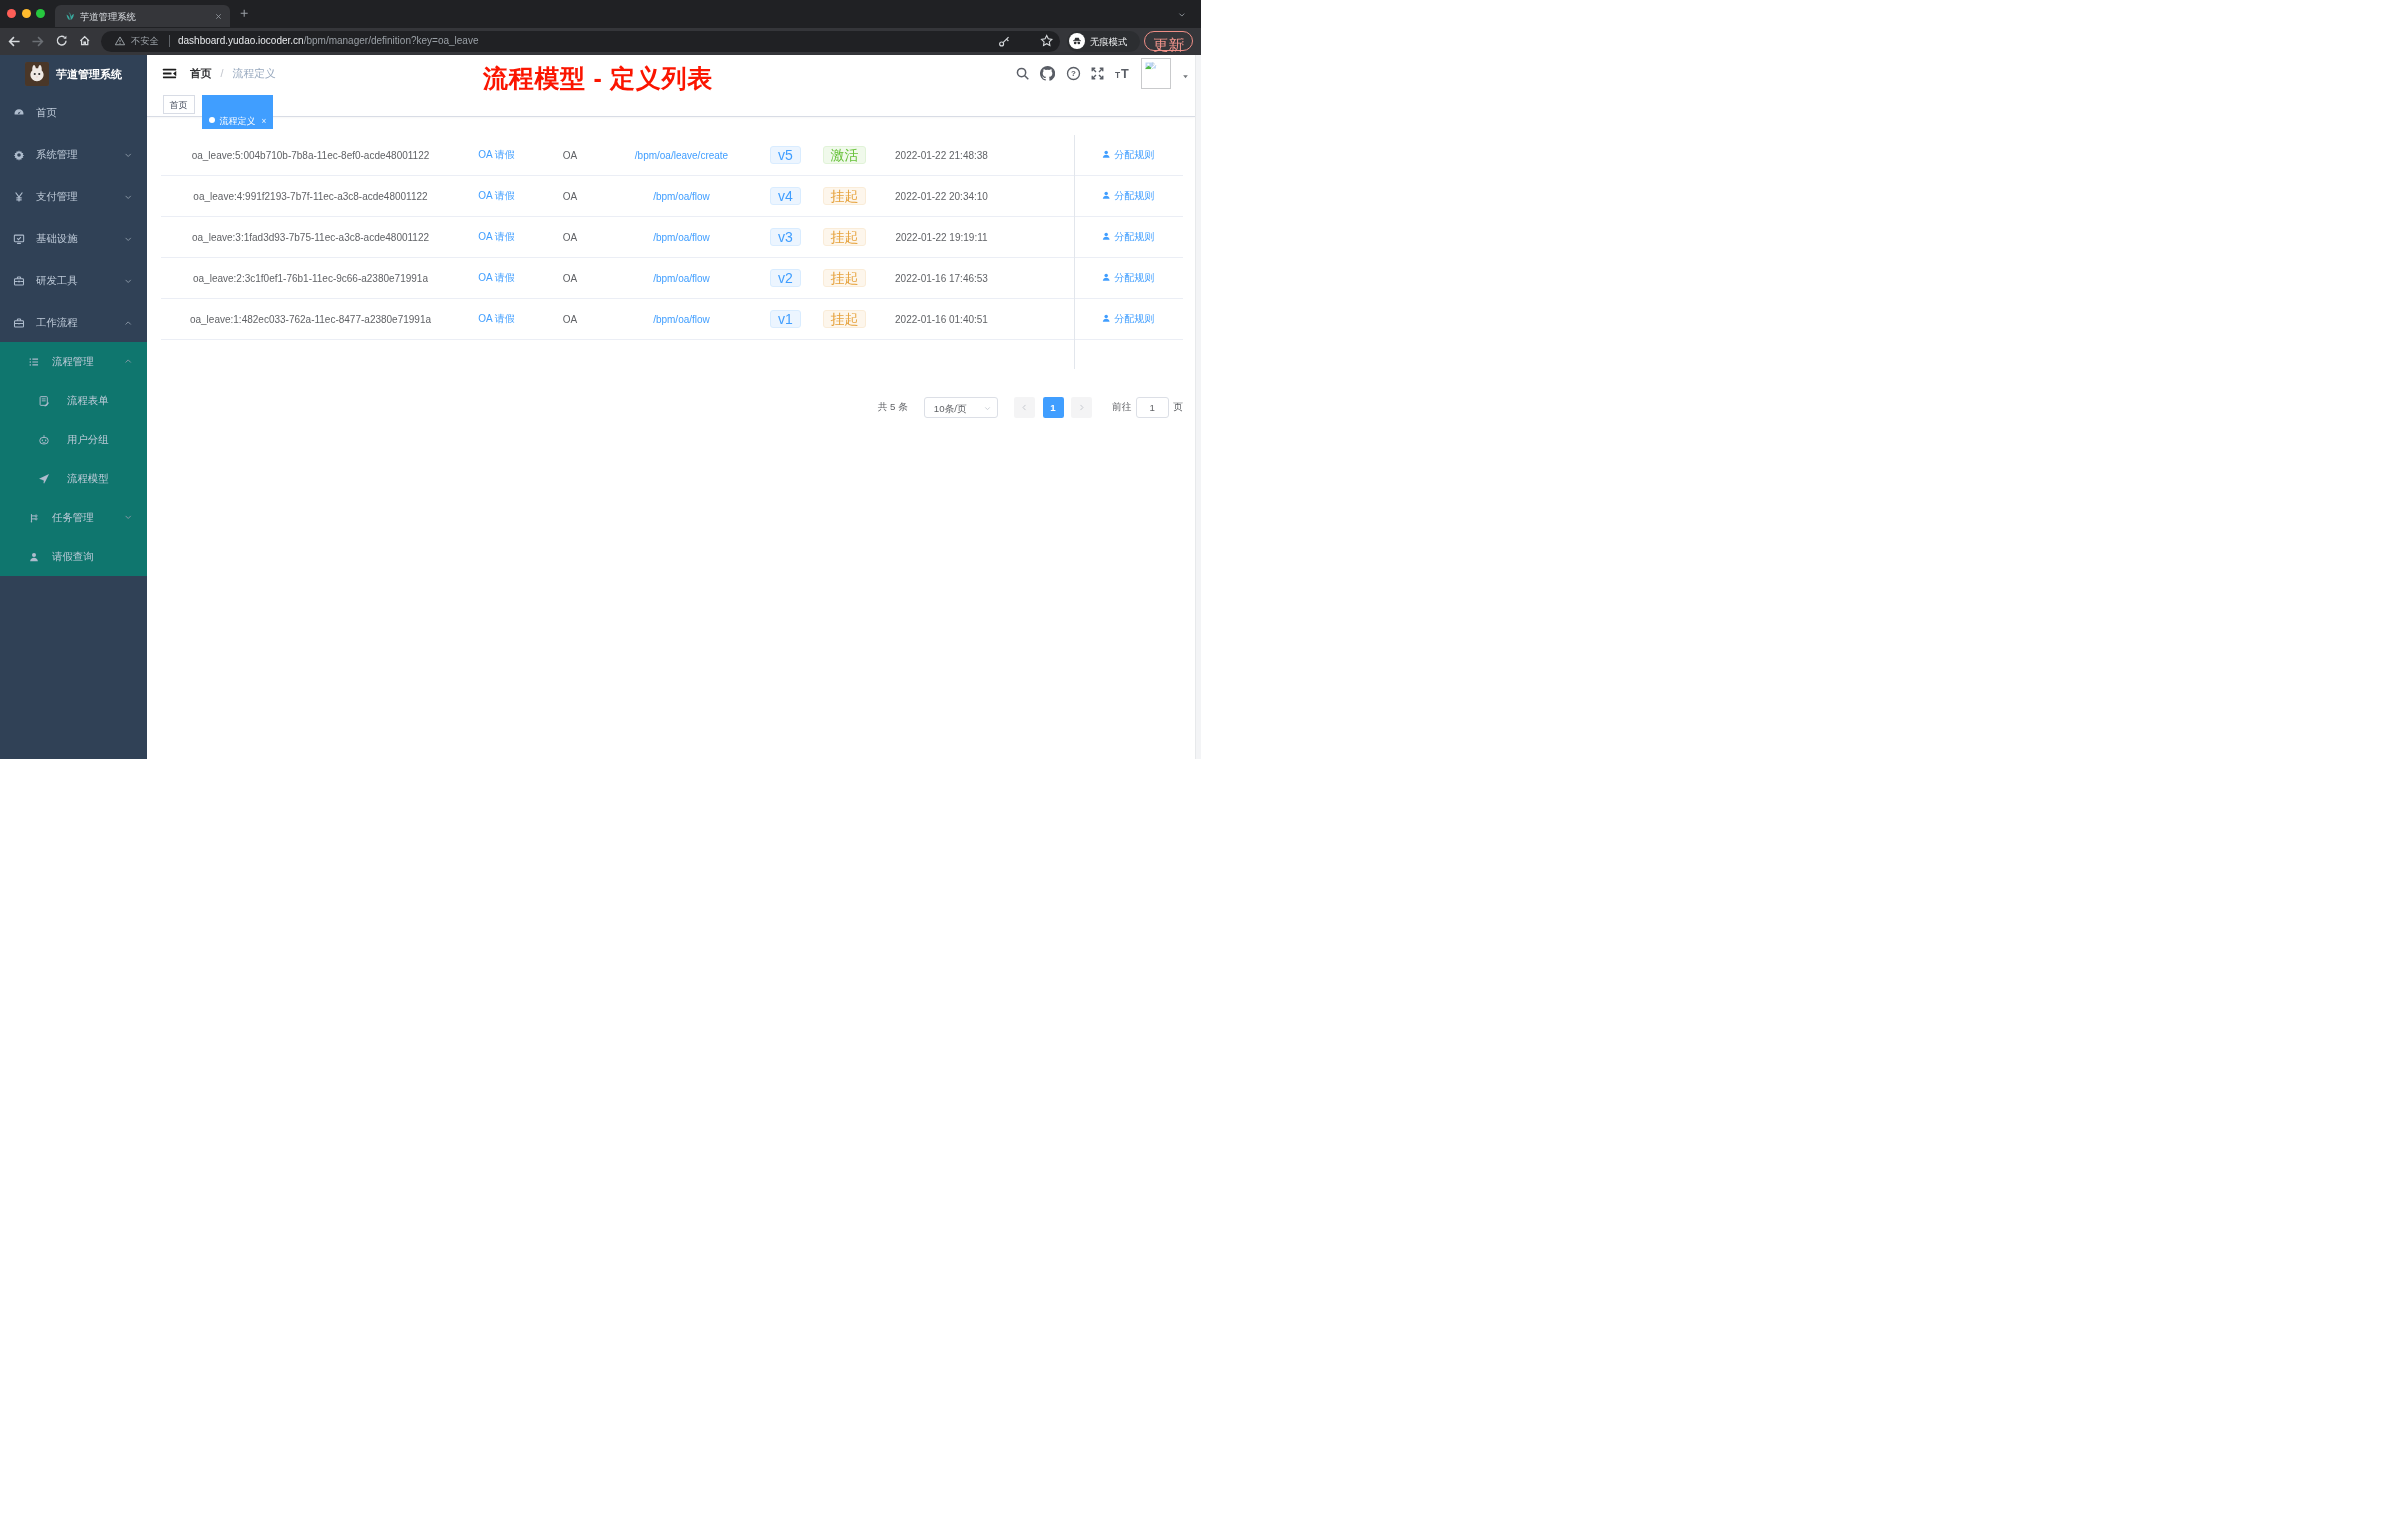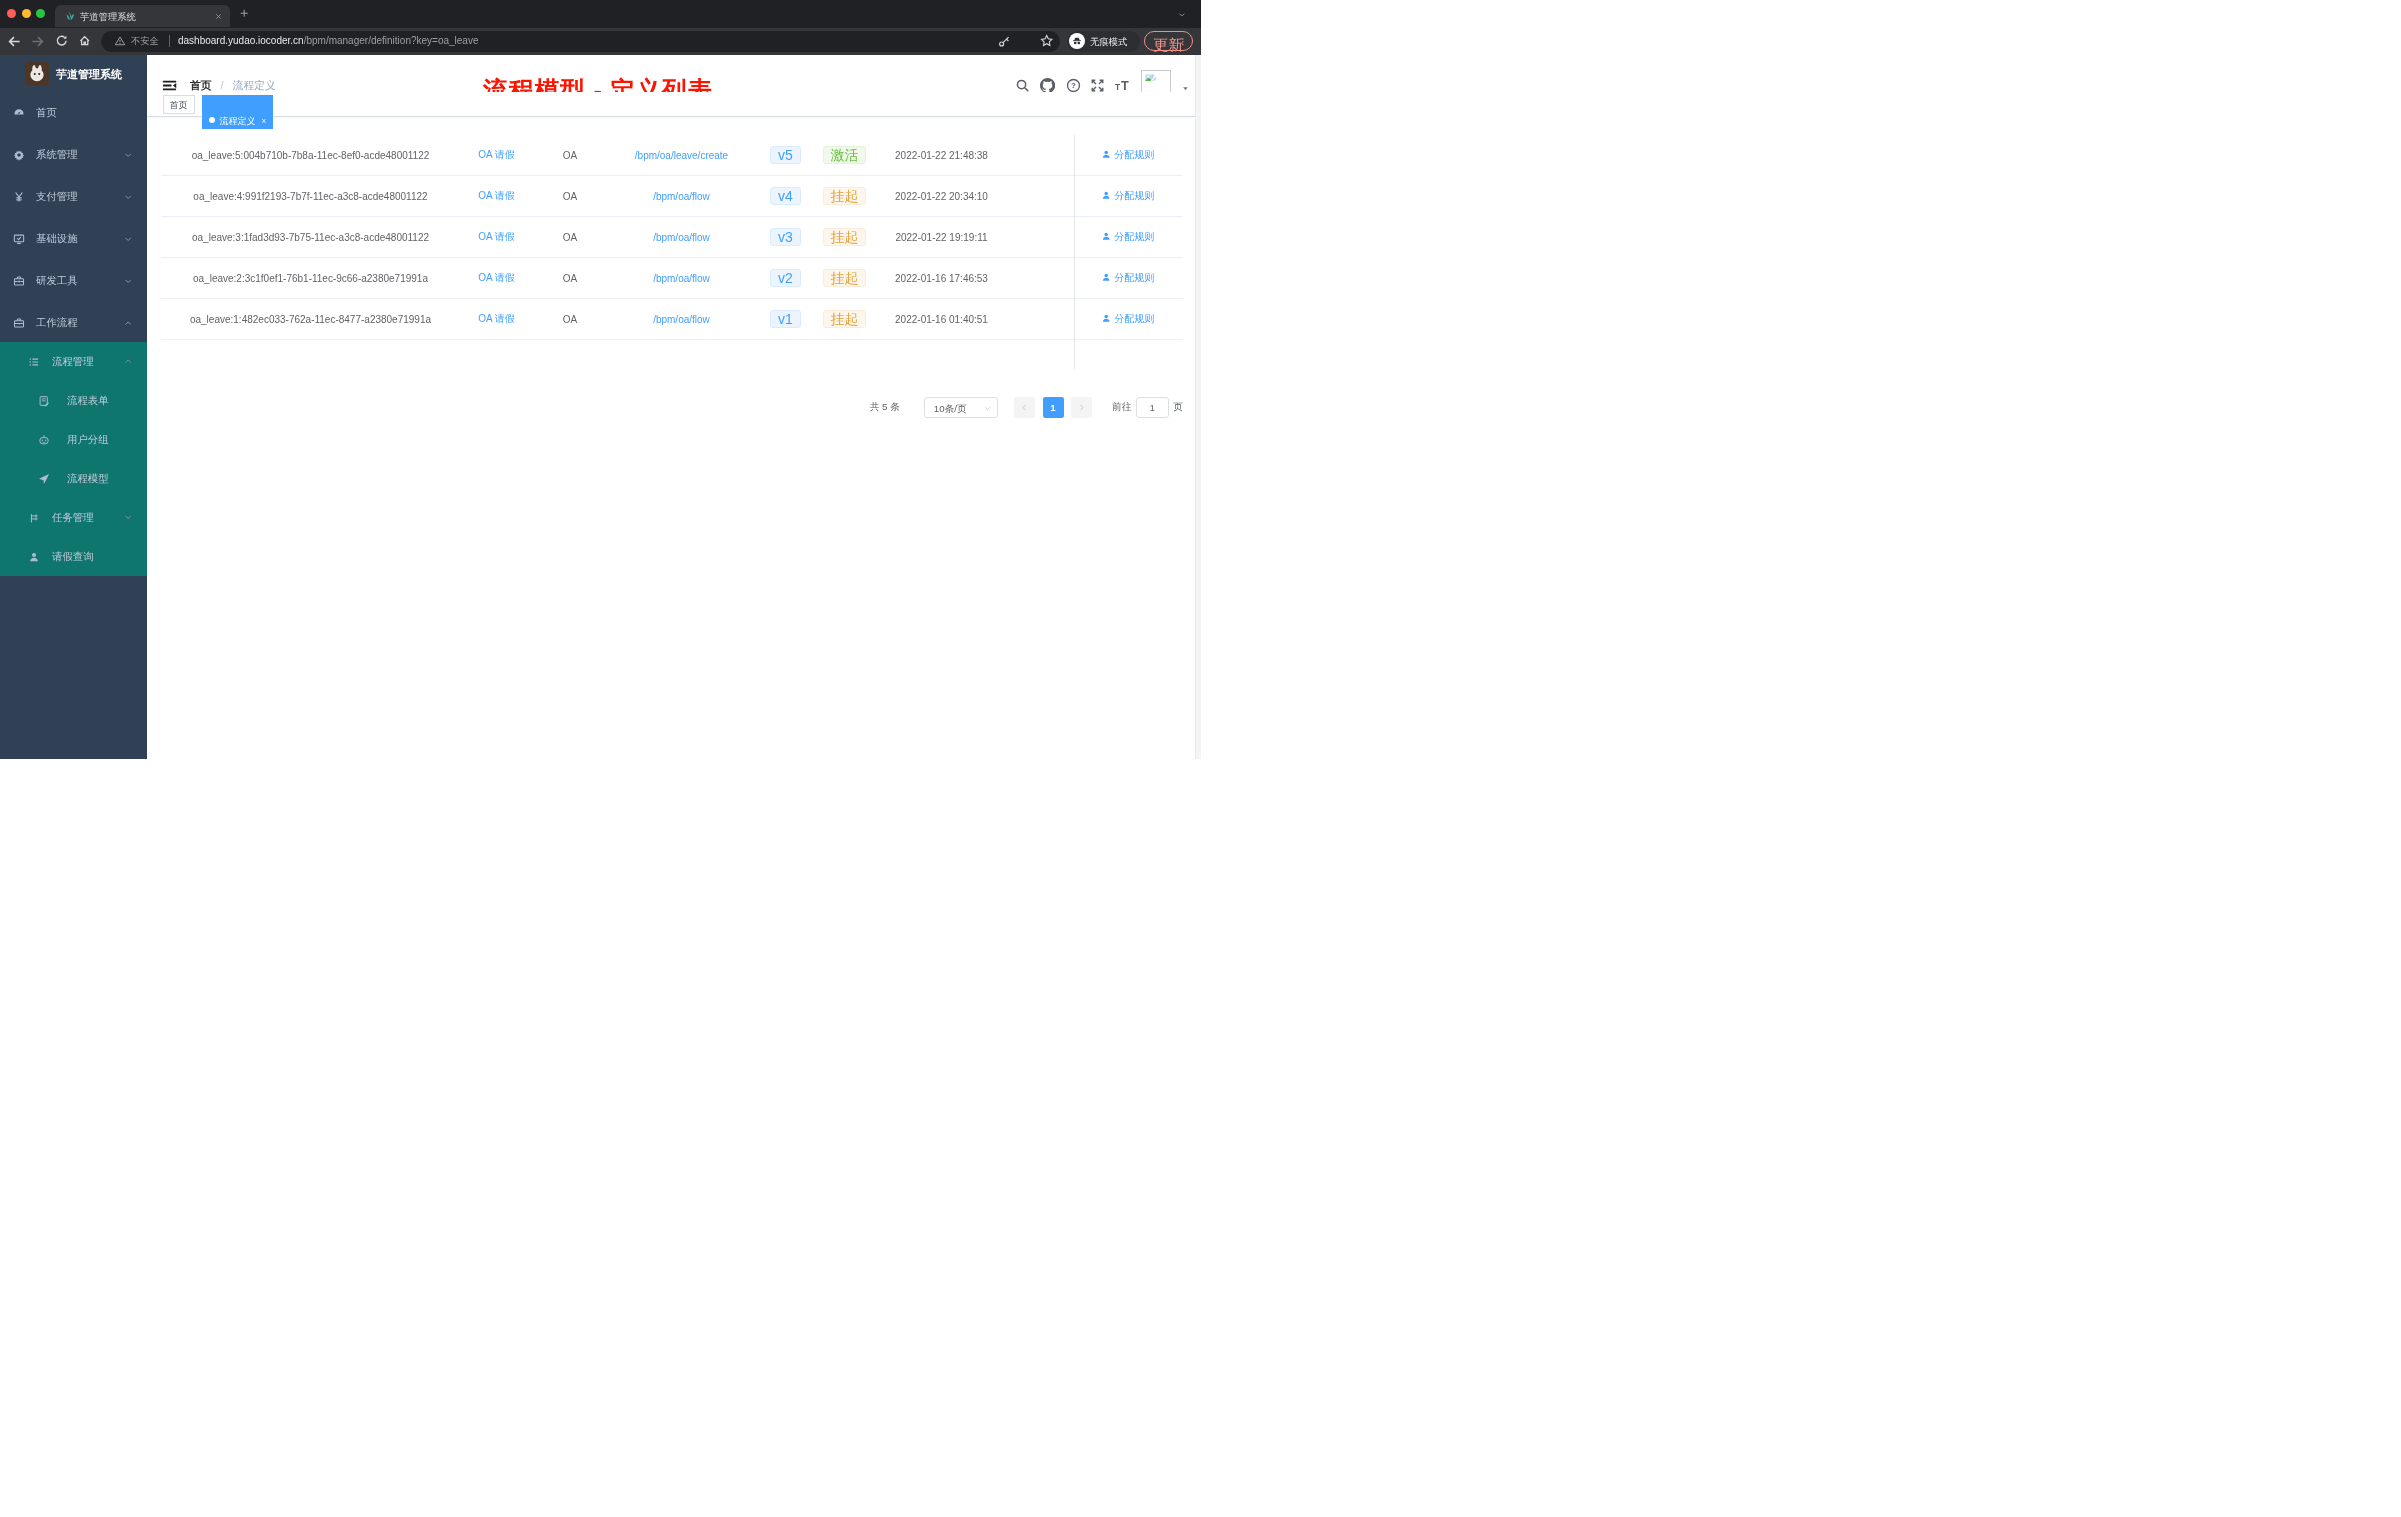--- a/index.html
+++ b/index.html
@@ -39,21 +39,21 @@
   #menu-sub .mi{height:39px;}
   .mi .ic{position:absolute;top:50%;margin-top:-6px;width:12px;height:12px;color:#aebccd;}
   .mi .lbl{position:absolute;top:50%;margin-top:-6.7px;font-size:10.4px;color:#bfcbd9;white-space:nowrap;}
   .mi .chev{position:absolute;right:13.4px;top:50%;margin-top:-5.2px;width:10.4px;height:10.4px;color:#8d9aa9;}
   .mi .chev.up{transform:rotate(180deg);}
   .lvl1 .ic{left:12.6px;} .lvl1 .lbl{left:36px;}
   .lvl2 .ic{left:27.5px;} .lvl2 .lbl{left:52px;}
   .lvl3 .ic{left:38px;} .lvl3 .lbl{left:67px;}
 
   #main{position:absolute;left:147px;top:0;width:1048px;height:704px;background:#fff;}
-  #navbar{position:absolute;left:0;top:12px;width:1048px;height:37px;background:#fff;box-shadow:0 0.7px 3px rgba(0,21,41,.08);}
+  #navbar{position:absolute;left:0;top:0;width:1048px;height:37px;background:#fff;box-shadow:0 0.7px 3px rgba(0,21,41,.08);}
   #hamburger{position:absolute;left:15px;top:11px;width:15px;height:15px;color:#1d1d1d;cursor:pointer;}
   #breadcrumb{position:absolute;left:43px;top:12px;font-size:10.8px;white-space:nowrap;}
   #breadcrumb .b1{color:#303133;font-weight:600;}
   #breadcrumb .sep{color:#c0c4cc;margin:0 6px;font-weight:400;}
   #breadcrumb .b2{color:#97a8be;}
   #annotation{position:absolute;left:336px;top:7.4px;font-size:25px;font-weight:600;letter-spacing:0.7px;white-space:nowrap;}
   .nav-ic{position:absolute;top:11px;width:15px;height:15px;color:#5a5e66;cursor:pointer;}
   #avatar{position:absolute;left:994px;top:3px;width:30px;height:31px;background:#fff;border:1.5px solid #c9cacc;}
   #avatar svg{position:absolute;left:1.5px;top:1.5px;width:13.4px;height:13.4px;}
   #avatar-caret{position:absolute;left:1034px;top:18px;width:9px;height:7.4px;color:#75787d;}
@@ -74,21 +74,21 @@
   #col-divider{position:absolute;left:913px;top:0;width:0.7px;height:234px;background:#e2e6ec;}
   .tag{display:inline-block;height:18px;line-height:16.3px;padding:0 6.7px;font-size:14px;border-radius:3px;border:0.7px solid;}
   .tag-primary{color:#409eff;background:#ecf5ff;border-color:#d9ecff;}
   .tag-success{color:#67c23a;background:#f0f9eb;border-color:#e1f3d8;}
   .tag-warning{color:#e6a23c;background:#fdf6ec;border-color:#faecd8;}
   .action-cell span{vertical-align:middle;}
   .action-cell svg{width:10.4px;height:10.4px;color:#409eff;vertical-align:middle;margin-right:3px;position:relative;top:-0.7px;}
 
   
   #pagination{position:absolute;top:342px;right:12px;height:21px;display:flex;align-items:center;font-size:9.7px;color:#606266;white-space:nowrap;}
-  #pg-total{margin-right:24px;}
+  #pg-total{margin-right:16px;}
   #pg-select{position:relative;width:74px;height:21px;border:0.7px solid #dcdfe6;border-radius:3px;margin-right:16.3px;cursor:pointer;}
   #pg-select .val{position:absolute;left:9px;top:4.5px;font-size:9.7px;color:#606266;}
   #pg-select .car{position:absolute;right:5.2px;top:6px;width:9px;height:9px;color:#c0c4cc;}
   .pg-btn{width:21px;height:21px;border-radius:2.2px;background:#f4f4f5;display:flex;align-items:center;justify-content:center;color:#bfc3c9;cursor:pointer;}
   .pg-btn svg{width:9px;height:9px;}
   #pg-cur{width:21px;height:21px;border-radius:2.2px;background:#409eff;color:#fff;display:flex;align-items:center;justify-content:center;margin:0 7.4px;font-weight:600;cursor:pointer;}
   #pg-goto{margin-left:20px;margin-right:4.5px;}
   #pg-input{width:33px;height:21px;border:0.7px solid #dcdfe6;border-radius:3px;text-align:center;font-size:9.7px;color:#606266;margin-right:4.5px;}
 </style>
 </head>

